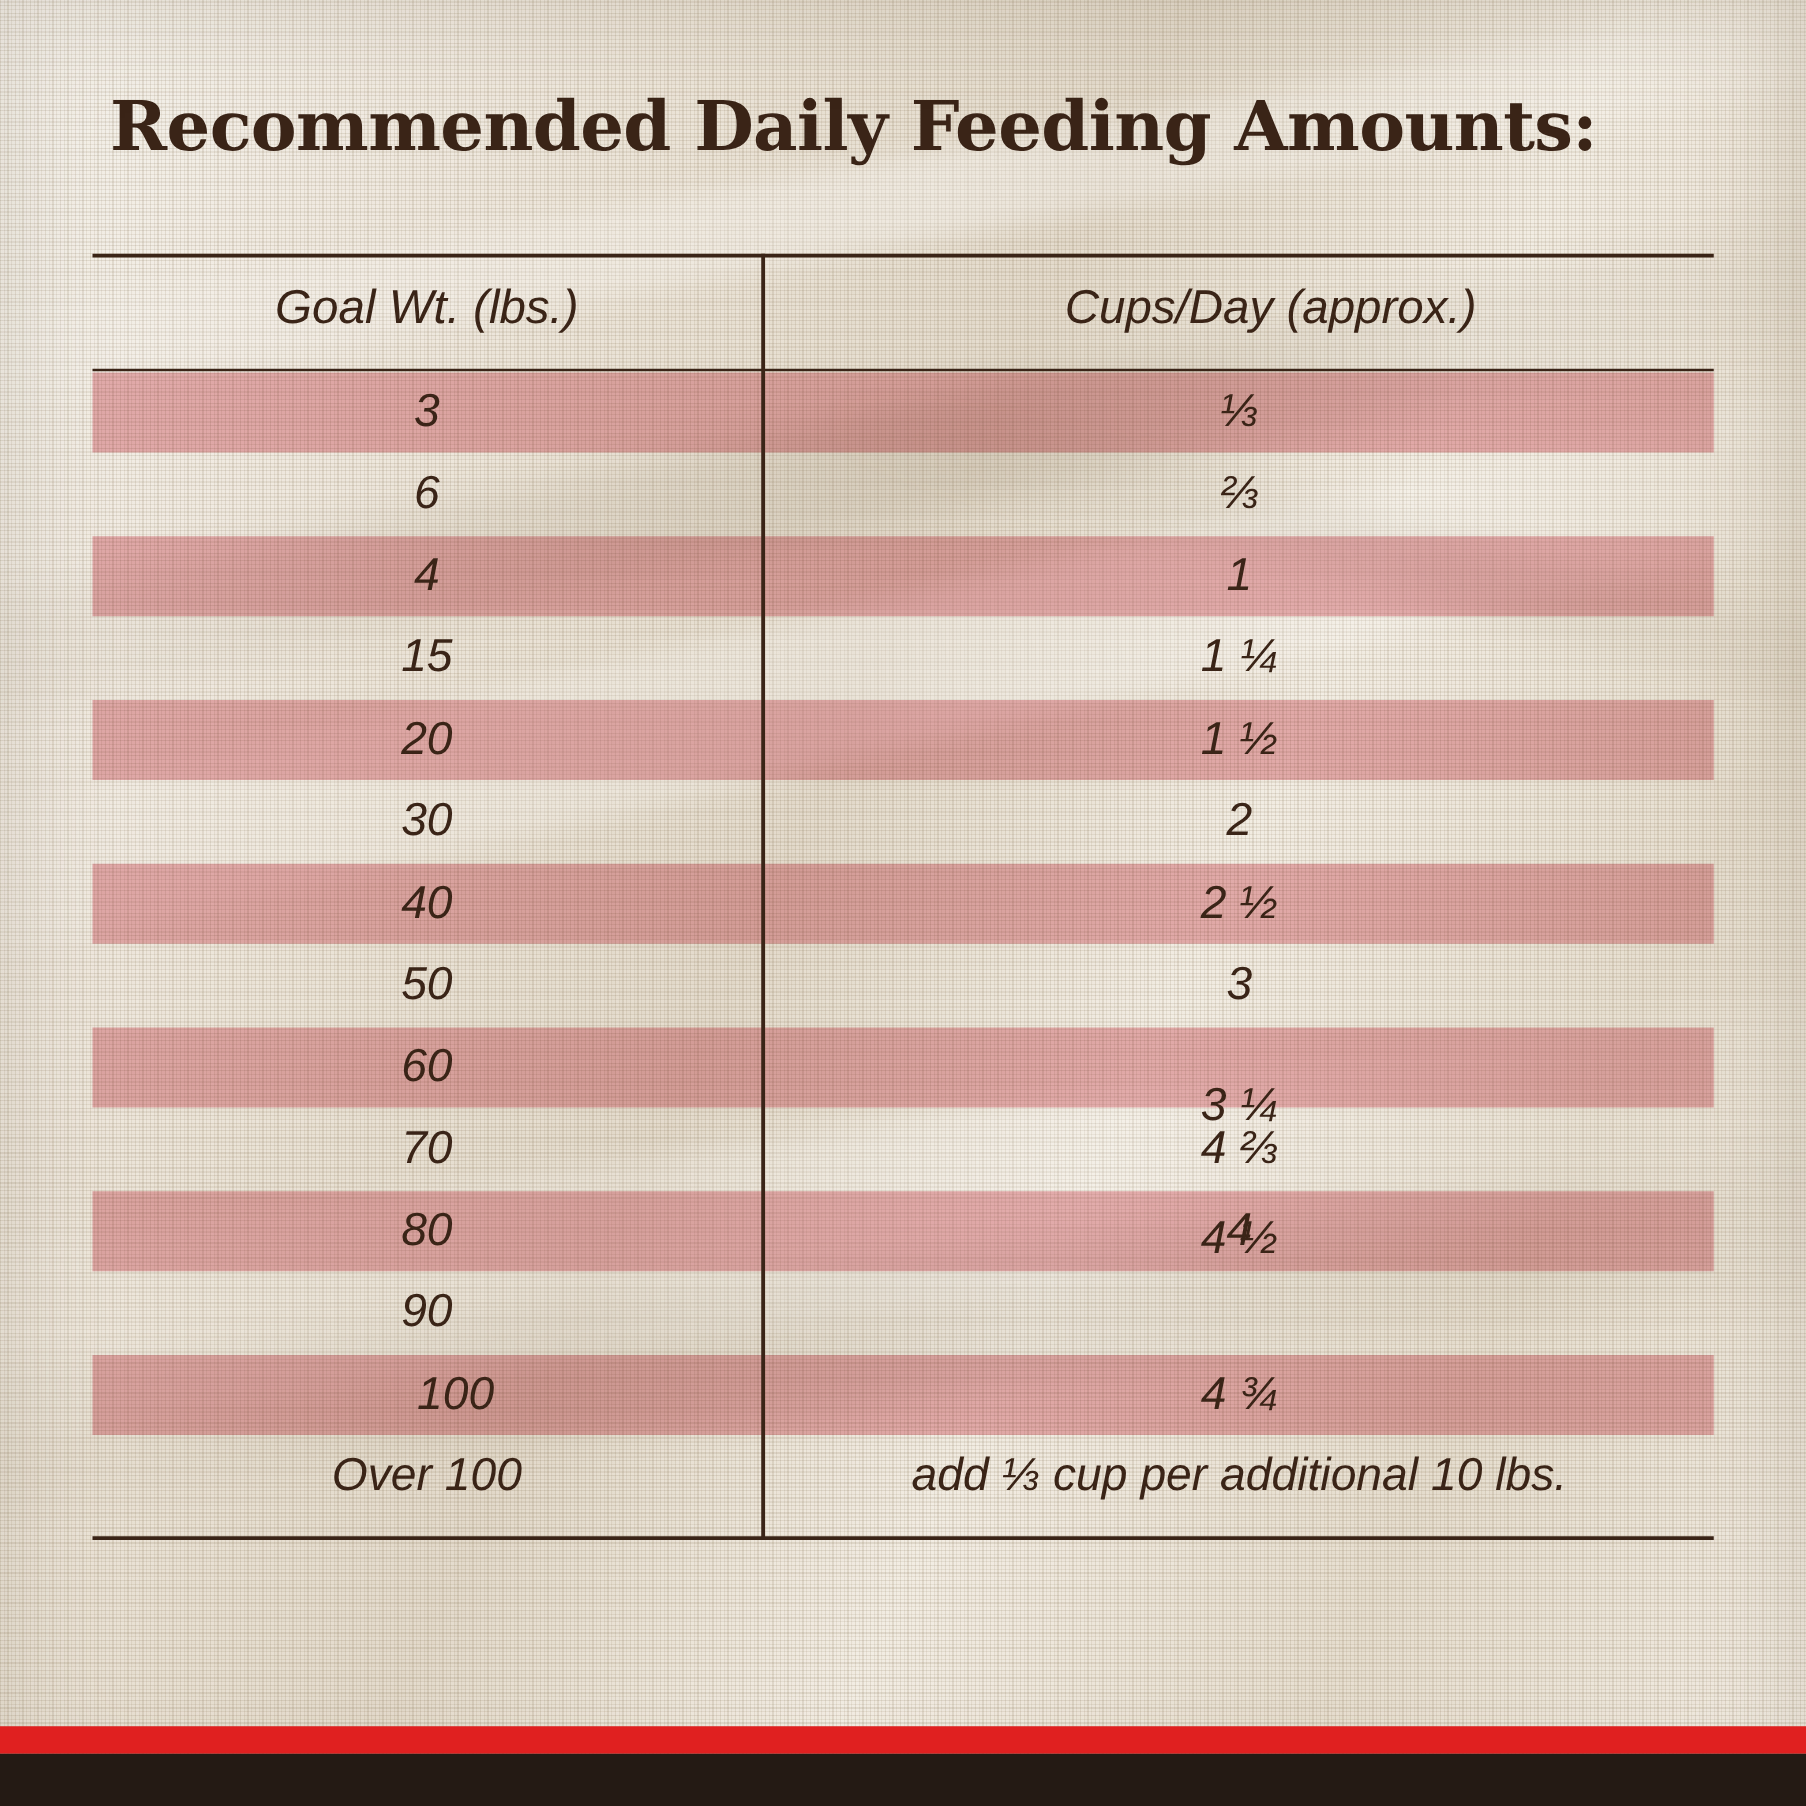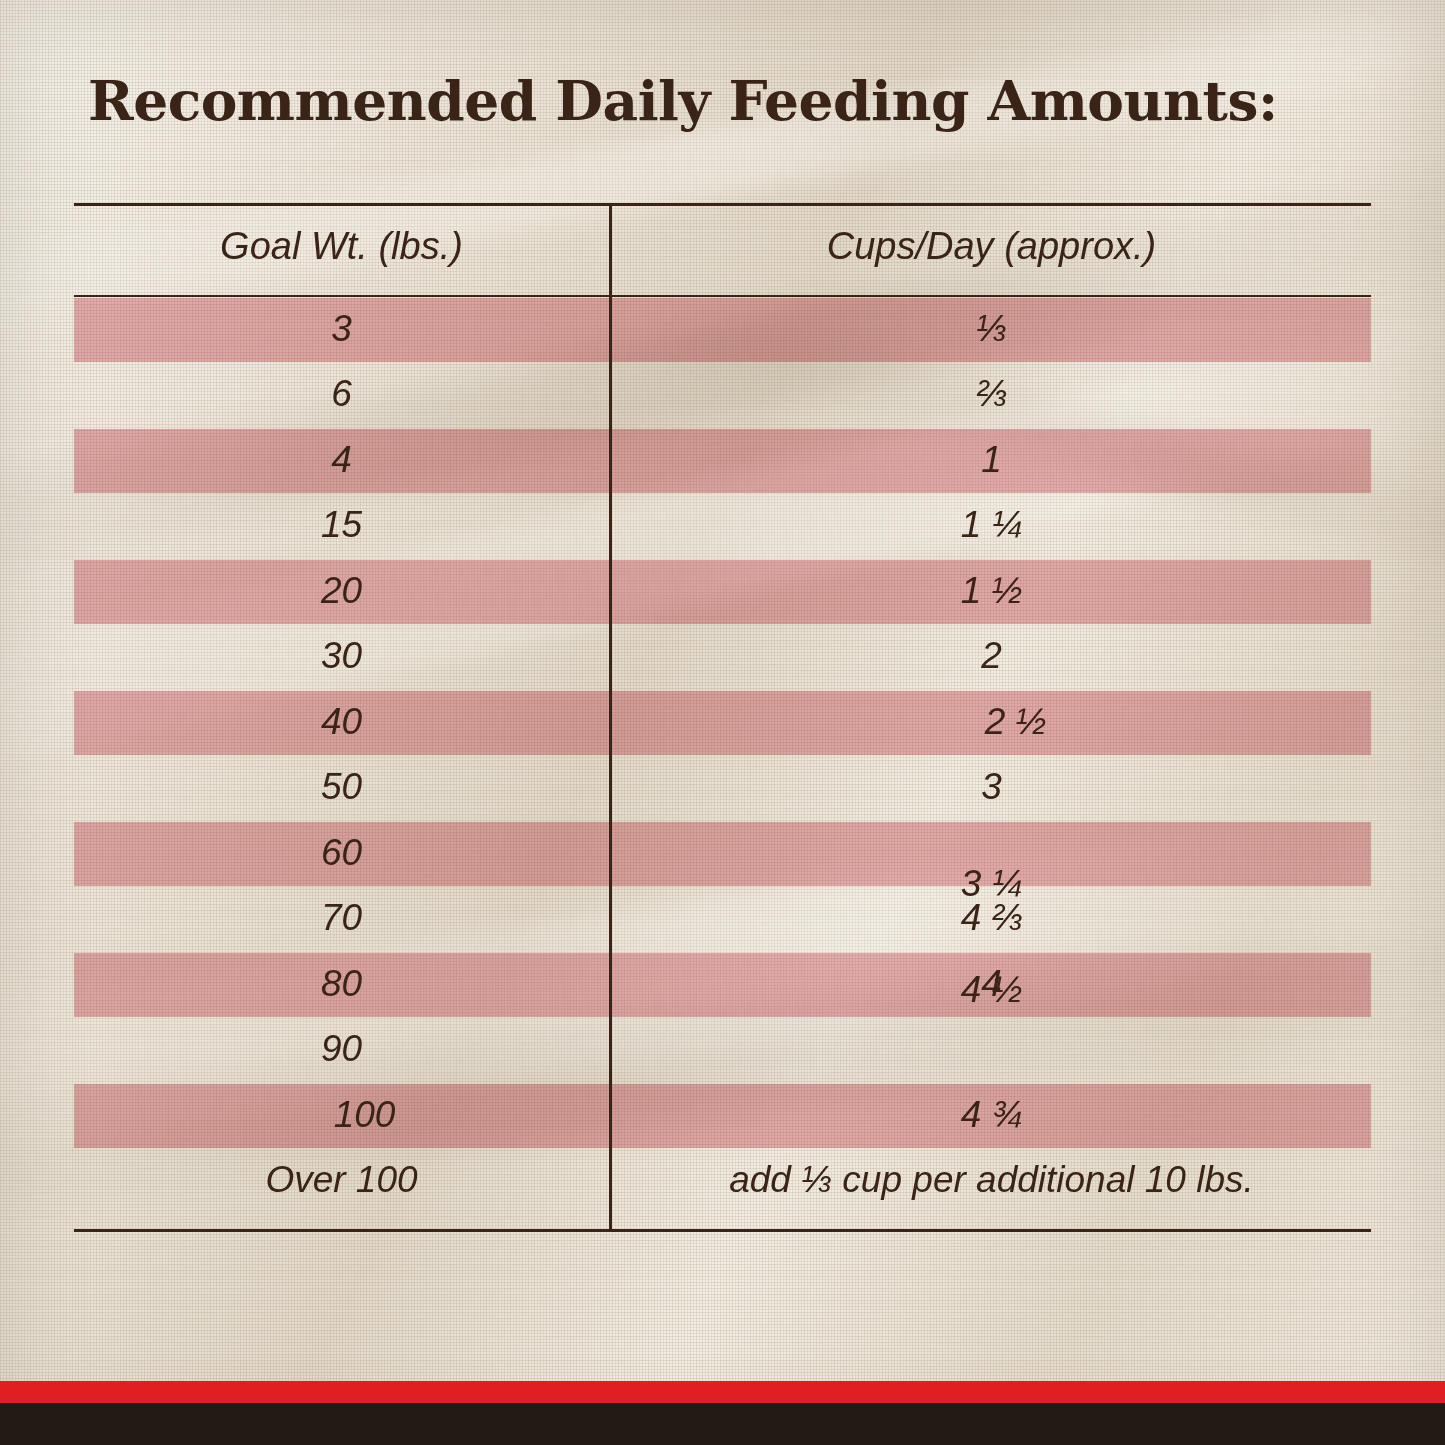--- a/index.html
+++ b/index.html
@@ -168,36 +168,36 @@
       <div class="stripe" style="top: 953px; height: 63.5px;"></div>
       <div class="stripe" style="top: 1084px; height: 63.5px;"></div>
     </div>
 
   <div class="content" id="content">
     <div class="title">Recommended Daily Feeding Amounts:</div>
 
     <div id="table-layer">
         <div class="hline" style="top: 203px;"></div>
         <div class="cell header col-left" style="top: 225px;">Goal Wt. (lbs.)</div>
-        <div class="cell header col-right" style="top: 225px;">Cups/Day (approx.)</div>
+        <div class="cell header col-right" style="top: 225px; margin-left: 25px;">Cups/Day (approx.)</div>
         <div class="hline thin" style="top: 295px;"></div>
         <div class="cell col-left" style="top: 307.75px;">3</div>
         <div class="cell col-right" style="top: 307.75px;">⅓</div>
         <div class="cell col-left" style="top: 373.25px;">6</div>
         <div class="cell col-right" style="top: 373.25px;">⅔</div>
         <div class="cell col-left" style="top: 438.75px;">4</div>
         <div class="cell col-right" style="top: 438.75px;">1</div>
         <div class="cell col-left" style="top: 504.25px;">15</div>
         <div class="cell col-right" style="top: 504.25px;">1 ¼</div>
         <div class="cell col-left" style="top: 569.75px;">20</div>
         <div class="cell col-right" style="top: 569.75px;">1 ½</div>
         <div class="cell col-left" style="top: 635.25px;">30</div>
         <div class="cell col-right" style="top: 635.25px;">2</div>
         <div class="cell col-left" style="top: 700.75px;">40</div>
-        <div class="cell col-right" style="top: 700.75px; padding-left: 24px;">2 ½</div>
+        <div class="cell col-right" style="top: 700.75px;">2 ½</div>
         <div class="cell col-left" style="top: 766.25px;">50</div>
         <div class="cell col-right" style="top: 766.25px;">3</div>
         <div class="cell col-left" style="top: 831.75px;">60</div>
         <div class="cell col-right" style="top: 863px;">3 ¼</div>
         <div class="cell col-left" style="top: 897.25px;">70</div>
         <div class="cell col-right" style="top: 897.25px;">4 ⅔</div>
         <div class="cell col-left" style="top: 962.75px;">80</div>
         <div class="cell col-right" style="top: 962.75px;">4</div>
         <div class="cell col-left" style="top: 1028.25px;">90</div>
         <div class="cell col-right" style="top: 969px;">4 ½</div>

